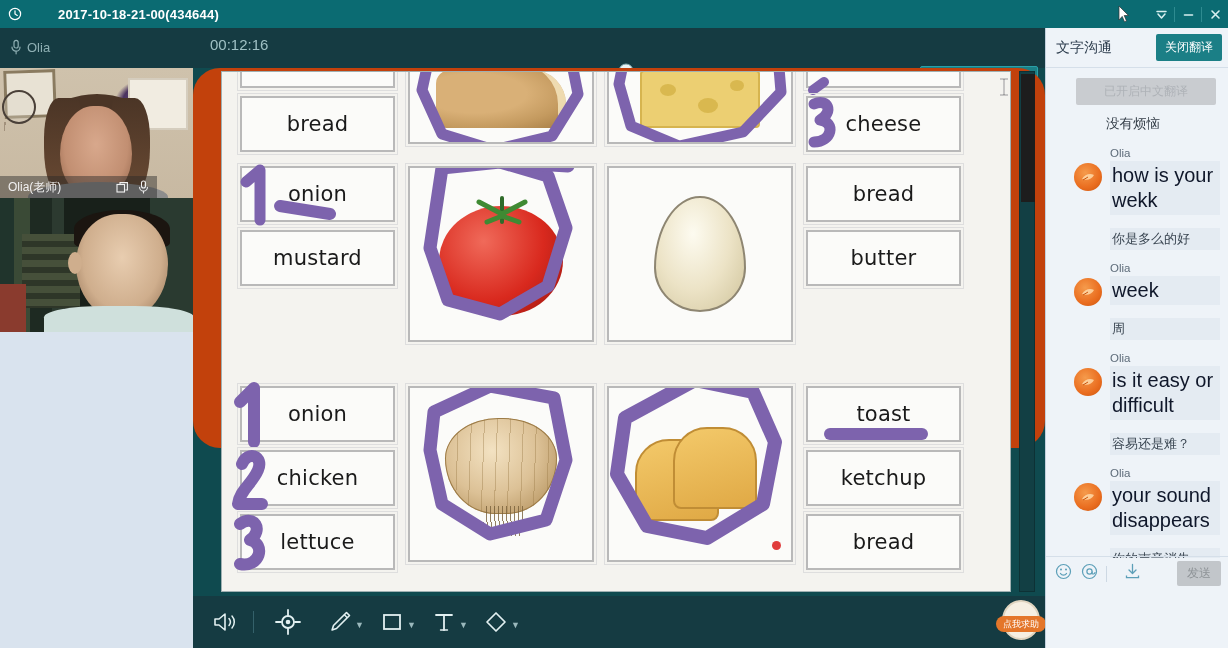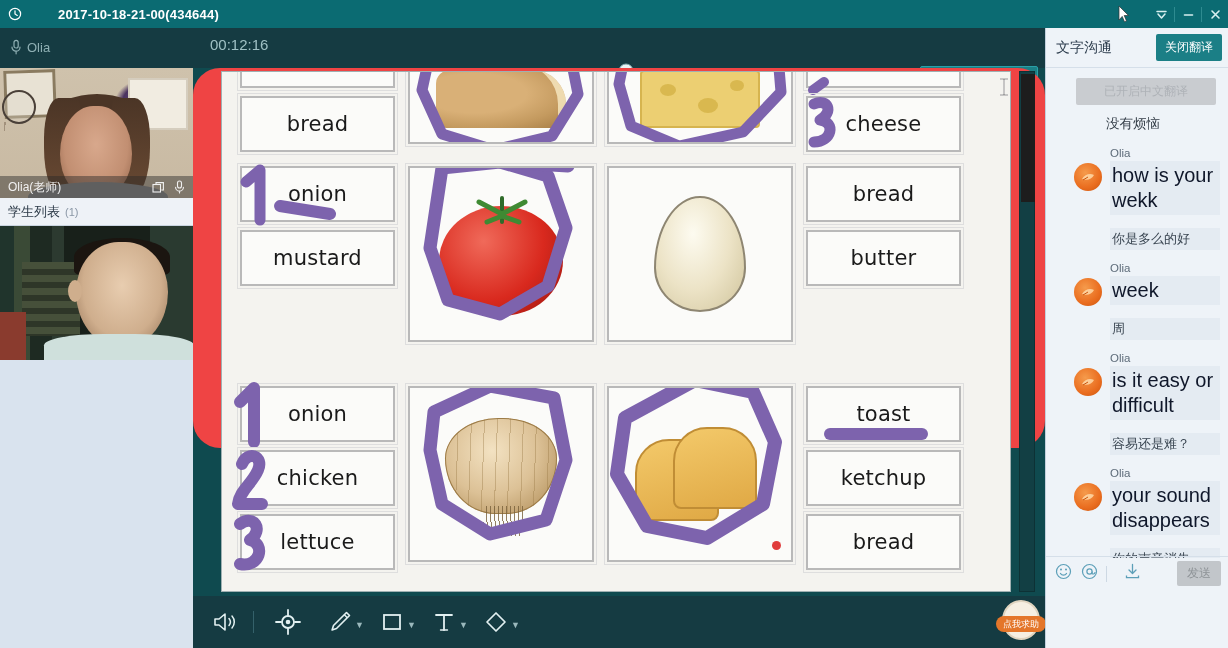--- a/index.html
+++ b/index.html
@@ -77,21 +77,21 @@
   }
   .hair-l { position: absolute; left: 44px; top: 30px; width: 36px; height: 100px;
     background: linear-gradient(180deg,#4b3526,#6a4a33); border-radius: 40% 10% 20% 50%; }
   .hair-r { position: absolute; left: 112px; top: 30px; width: 38px; height: 100px;
     background: linear-gradient(180deg,#4b3526,#6a4a33); border-radius: 10% 40% 50% 20%; }
   .hair-top { position: absolute; left: 56px; top: 26px; width: 82px; height: 40px;
     background: #4b3526; border-radius: 50% 50% 30% 30%; }
   .shoulders { position: absolute; left: 28px; top: 114px; width: 140px; height: 30px;
     background: #8d8d8d; border-radius: 50% 50% 0 0; }
   .vid-cap {
-    position: absolute; left: 0; bottom: 0; width: 193px; height: 22px;
+    position: absolute; left: 0; bottom: 0; width: 157px; height: 22px;
     background: rgba(40,40,40,.45); display: flex; align-items: center;
     color: #f0f0f0; font-size: 12px;
   }
   .vid-cap-name { margin-left: 8px; }
   .vid-cap-icons { margin-left: auto; margin-right: 8px; display: flex; gap: 9px; align-items: center; }
 
   .studentlist {
     width: 193px; height: 28px; background: #eef2f7; border-bottom: 1px solid #c9d4e0;
     display: flex; align-items: center;
   }
@@ -113,21 +113,21 @@
   .s-ear-l { position: absolute; left: 68px; top: 54px; width: 14px; height: 22px;
     background: #cfae8d; border-radius: 50%; }
   .s-body { position: absolute; left: 44px; top: 108px; width: 150px; height: 28px;
     background: #cfe0dc; border-radius: 40% 40% 0 0; }
 
   .leftcol-rest { width: 193px; flex: 1; background: #d9e3ee; }
 
   
   .board {
     position: absolute; left: 193px; top: 68px; width: 852px; height: 380px;
-    background: #ef4444; padding: 4px 0 0 0; border-radius: 27px;
+    background: #c2410c; padding: 4px 0 0 0; border-radius: 27px;
   }
   .board-inner {
     position: absolute; left: 28px; top: 3px; width: 790px; height: 521px;
     background: #f3f2ee; border: 1px solid #9fb0b2; overflow: hidden;
   }
   .sheet { position: relative; width: 790px; height: 560px; background: #f4f3ef;
            padding: 0 18px; }
   .row { display: flex; gap: 13px; align-items: flex-start; }
   .row1 { height: 90px; margin-top: -18px; }
   .row2 { height: 212px; margin-top: 22px; }
@@ -324,24 +324,20 @@
             <path d="M4 3.5V1.6h7.4V9h-2" fill="none" stroke="#f0f0f0" stroke-width="1.1"></path>
           </svg>
           <svg width="11" height="14" viewBox="0 0 11 14">
             <rect x="3.5" y="1" width="4" height="7" rx="2" fill="none" stroke="#f0f0f0" stroke-width="1.1"></rect>
             <path d="M1.6 7.2a3.9 3.9 0 007.8 0M5.5 11v2" stroke="#f0f0f0" stroke-width="1.1" fill="none" stroke-linecap="round"></path>
           </svg>
         </span>
       </div>
     </div>
 
-    <div class="studentlist">
-      <span class="sl-label">学生列表</span>
-      <span class="sl-count">(1)</span>
-    </div>
 
     <div class="vid student">
       <div class="vid-room-b"></div>
       <div class="shelf"></div>
       <div class="redpanel"></div>
       <div class="s-hair"></div>
       <div class="s-head"></div>
       <div class="s-ear-l"></div>
       <div class="s-body"></div>
     </div>

